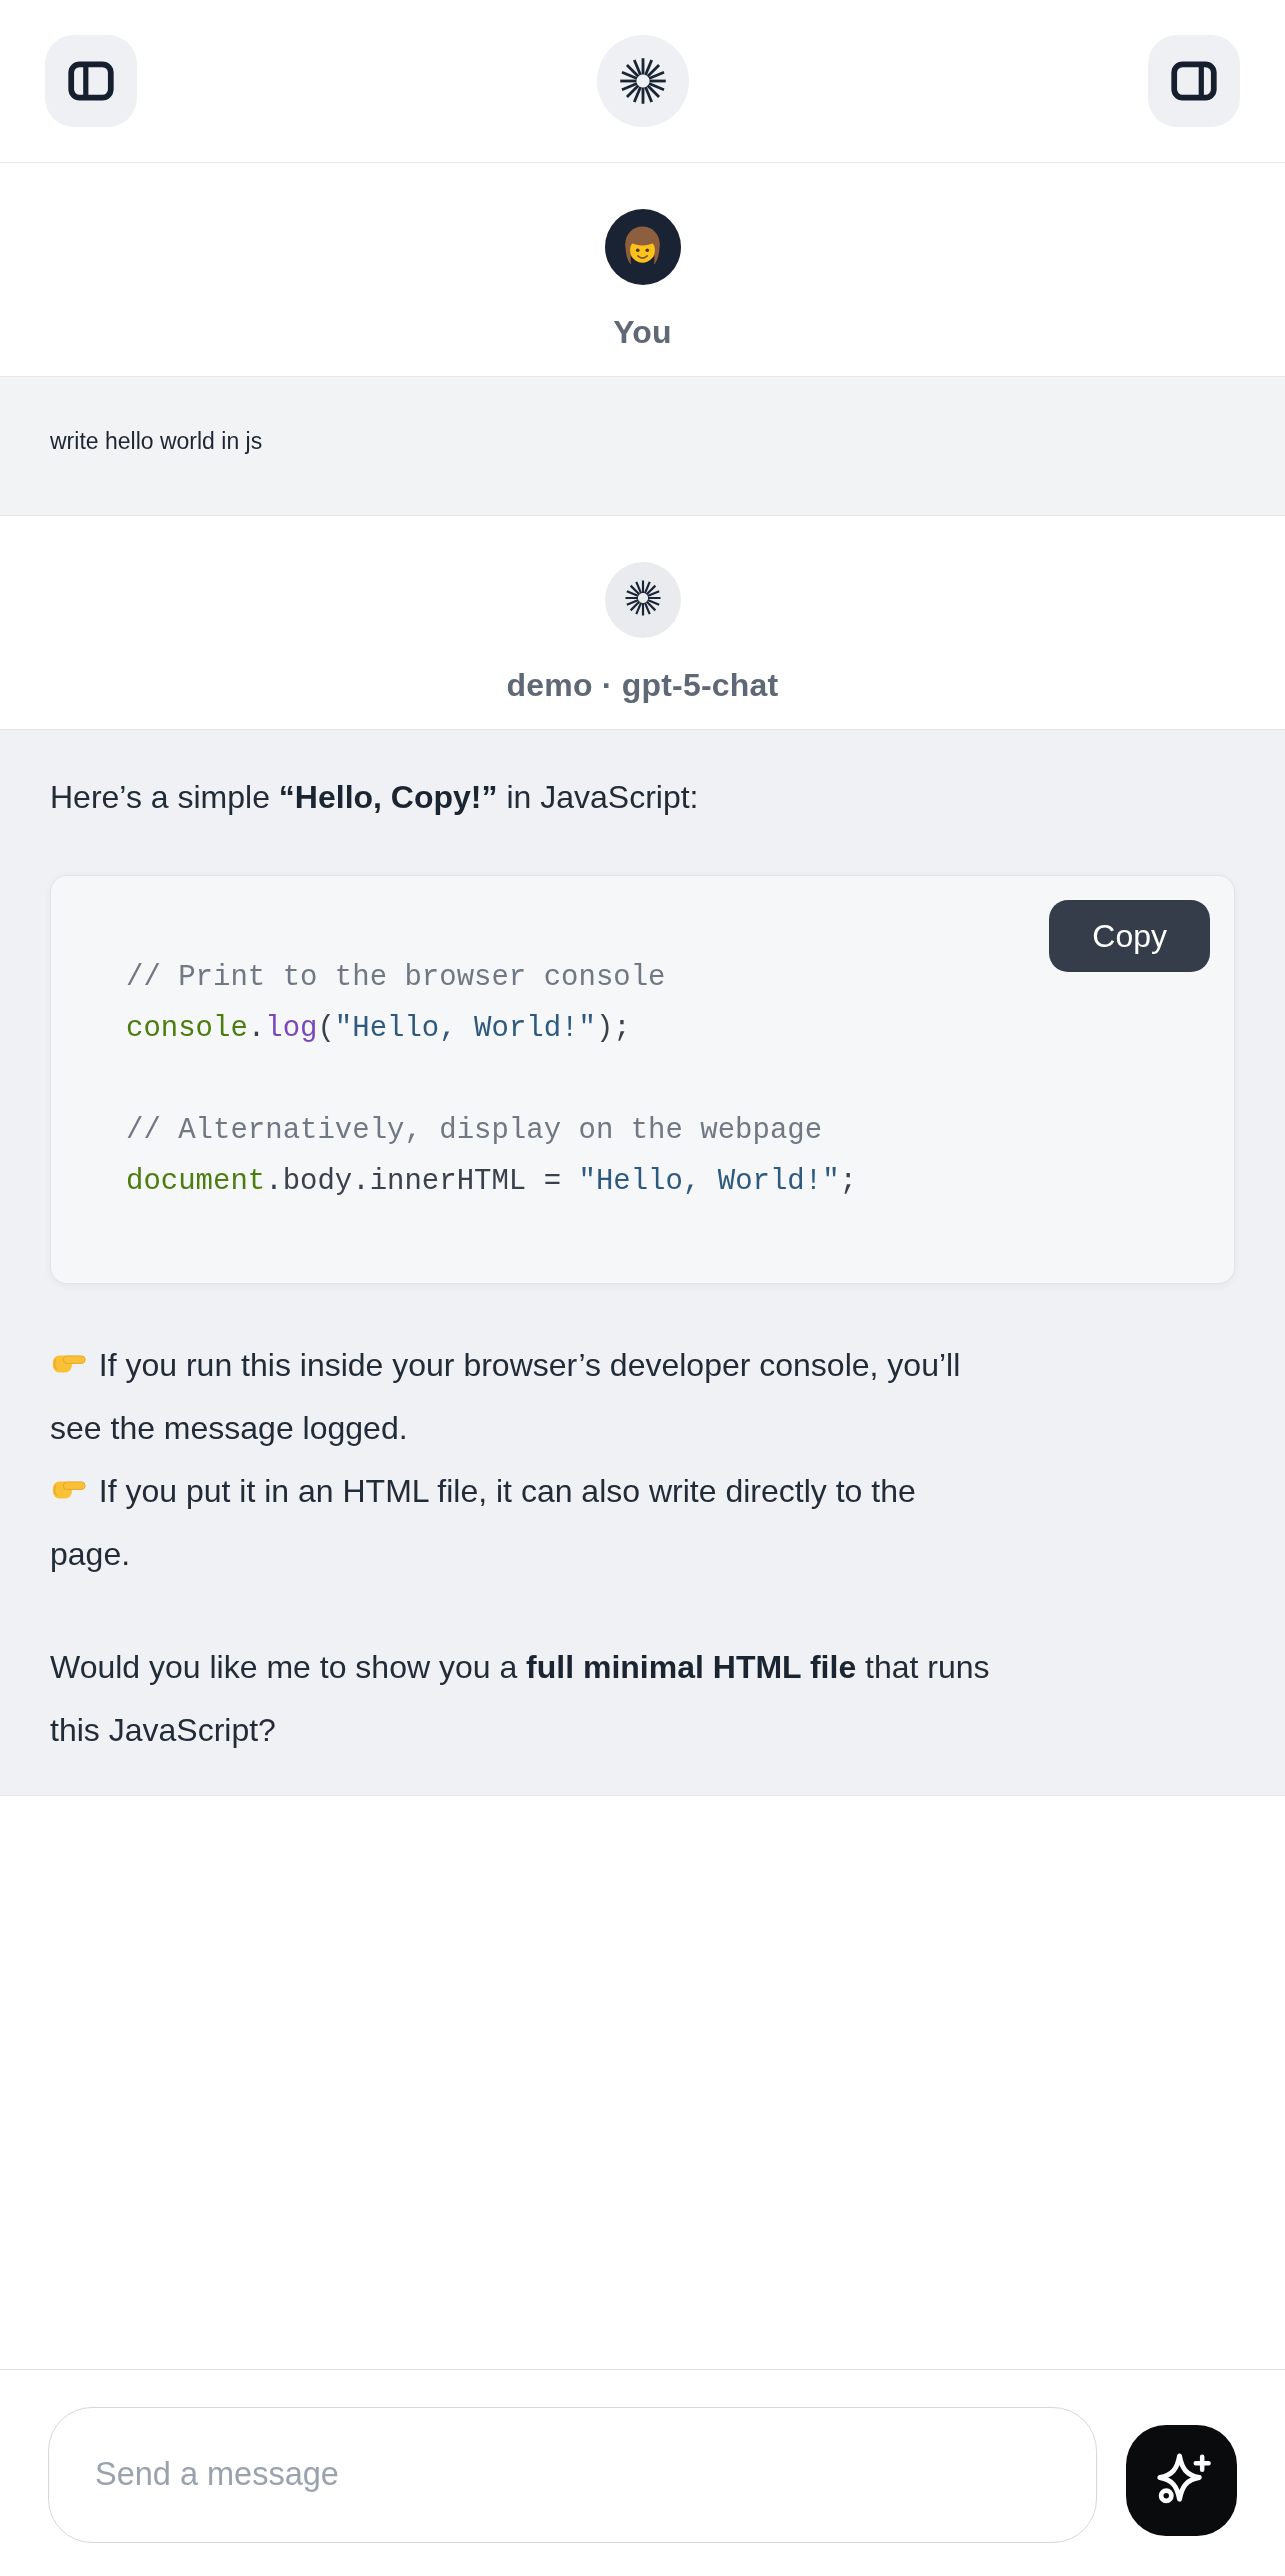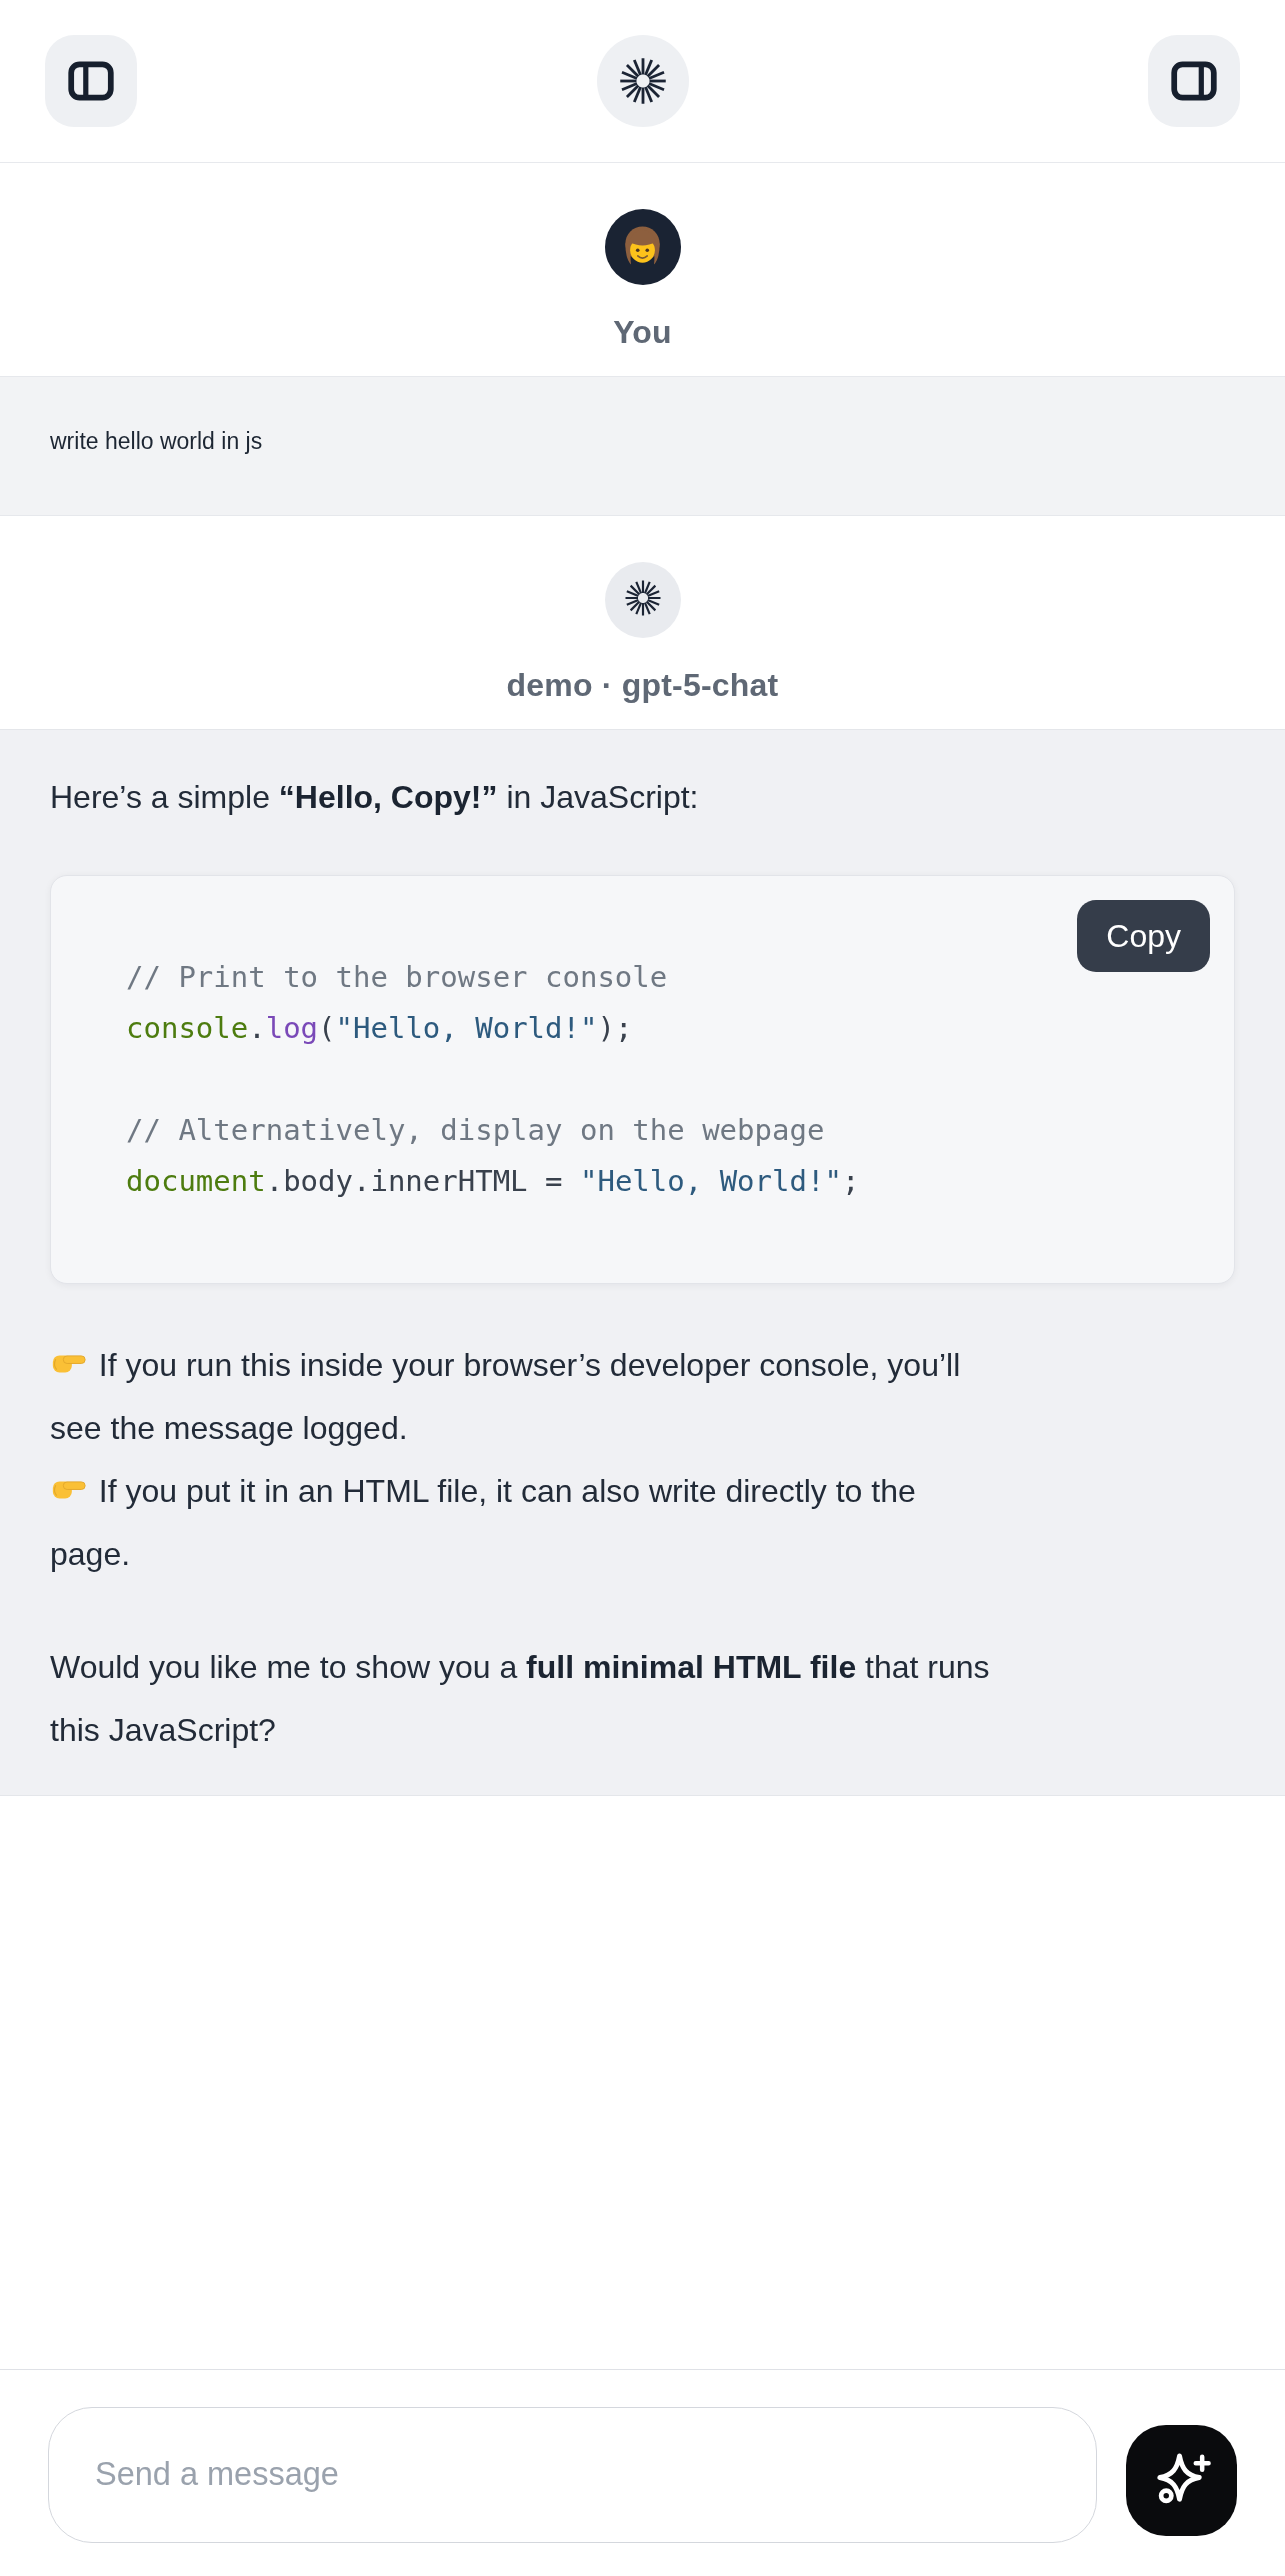--- a/index.html
+++ b/index.html
@@ -91,38 +91,38 @@
     background: #f6f7f9;
     border: 1.9px solid #e2e4e9;
     border-radius: 17px;
     box-shadow: 0 1.9px 7.6px rgba(20, 28, 40, 0.05);
     margin: 0 0 50px 0;
   }
   .copy-btn {
     position: absolute;
     top: 24px; right: 24px;
     height: 72px;
-    padding: 0 29px;
+    padding: 0 43px;
     background: #353d4a;
     color: #ffffff;
     border: none;
     border-radius: 19px;
     font-family: "Liberation Sans", sans-serif;
     font-size: 32px;
     cursor: pointer;
   }
   .code-pre {
     padding: 76px 38px 76px 75px;
     font-family: "DejaVu Sans Mono", "Liberation Mono", monospace;
     font-size: 29px;
     line-height: 51px;
     white-space: pre;
     overflow: hidden;
   }
-  .code-line { min-height: 51px; }
+  .code-line { min-height: 51px; font-family: Liberation Mono, monospace; }
   .tok-comment { color: #6f7883; }
   .tok-red     { color: #4d7c0f; }
   .tok-purple  { color: #7a49b8; }
   .tok-string  { color: #2d5a7e; }
   .tok-plain   { color: #39414d; }
 
   .para { margin: 0; }
   .para + .para { margin-top: 50px; }
 
   .pointer-emoji {

